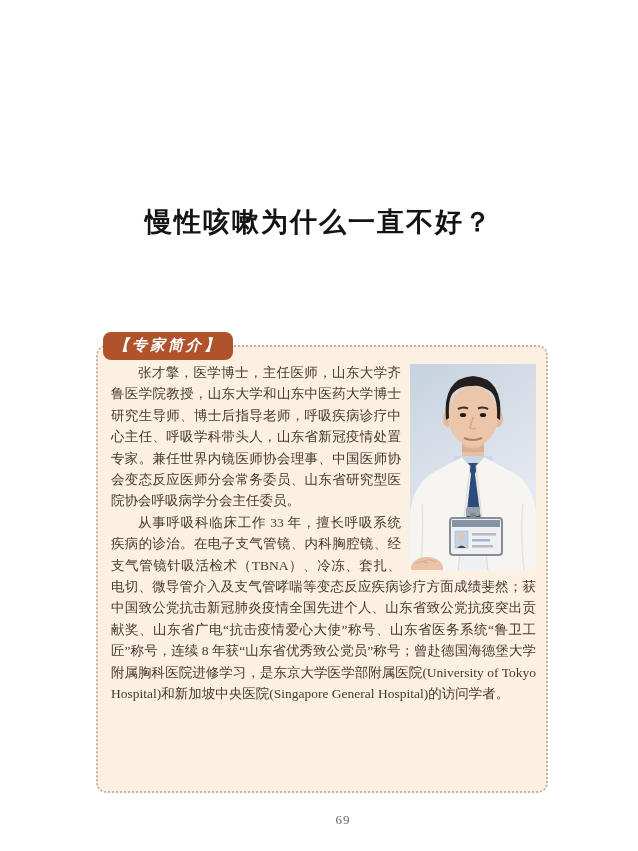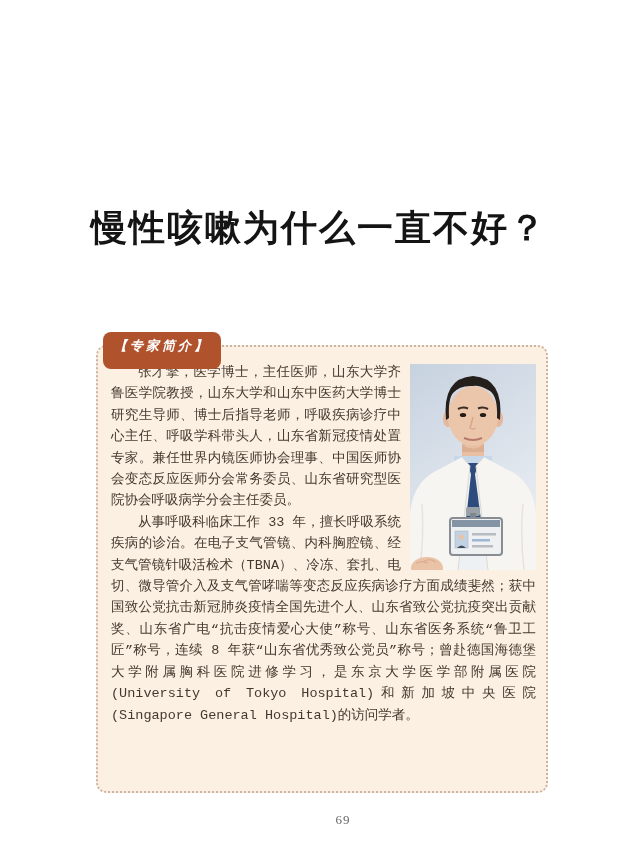--- a/index.html
+++ b/index.html
@@ -11,55 +11,54 @@
   .page {
     position:relative;
     width:638px; height:851px;
     background:#ffffff;
     overflow:hidden;
   }
   .title {
     position:absolute;
     top:204px; left:0; width:100%;
     text-align:center;
-    font-size:36px;
+    font-size:27px;
     font-weight:bold;
     color:#141414;
     letter-spacing:2px;
     font-family:"Liberation Serif", serif;
   }
   .expert-box {
     position:absolute;
     left:96px; top:345px;
     width:452px; height:448px;
     background:#fcf0e2;
     border:2px dotted #c9b4a2;
     border-radius:10px;
     box-sizing:border-box;
   }
   .box-label {
     position:absolute;
     left:5px; top:-15px;
     background:#b0532c;
     color:#ffffff;
-    font-size:13px;
+    font-size:15px;
     font-weight:bold;
     font-style:italic;
-    padding:4px 11px 14px;
+    padding:4px 11px 5px;
     border-radius:8px;
     letter-spacing:3px;
     line-height:19px;
   }
   .box-content {
     padding:15px 10px 0 13px;
     font-size:13.5px;
     line-height:21.4px;
     color:#44392f;
     text-align:justify;
-    font-family:Liberation Mono, monospace;
   }
   .box-content p { margin:0; text-indent:2em; }
   .photo {
     float:right;
     width:126px; height:206px;
     margin:2px 0 6px 9px;
   }
   .photo svg { display:block; }
   .page-num {
     position:absolute;

